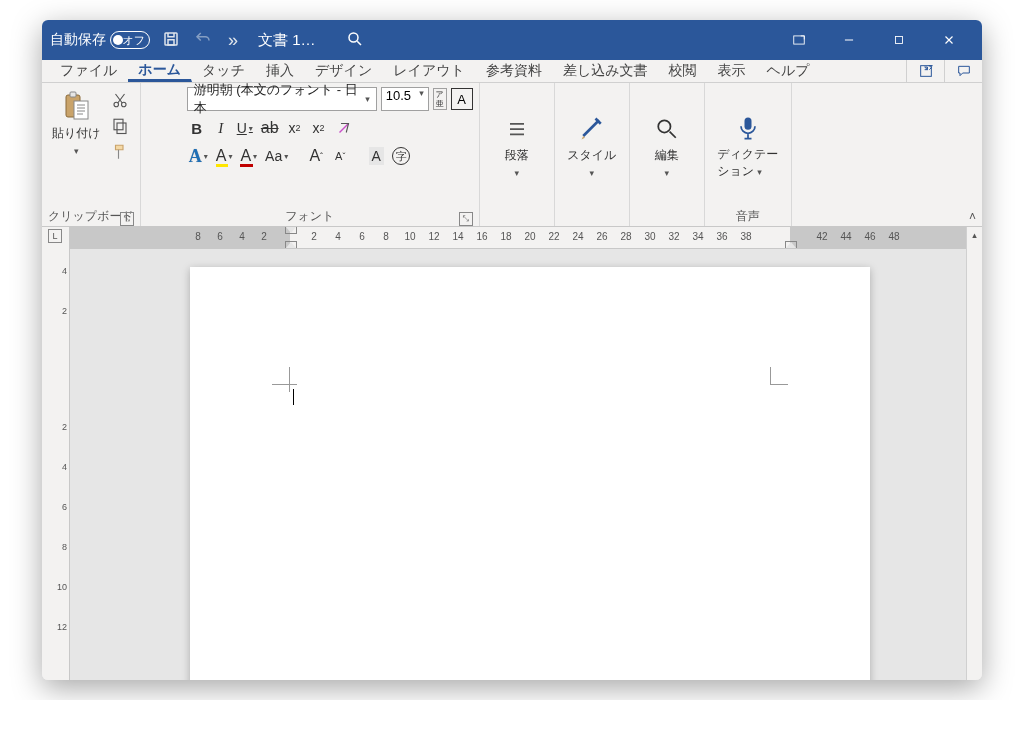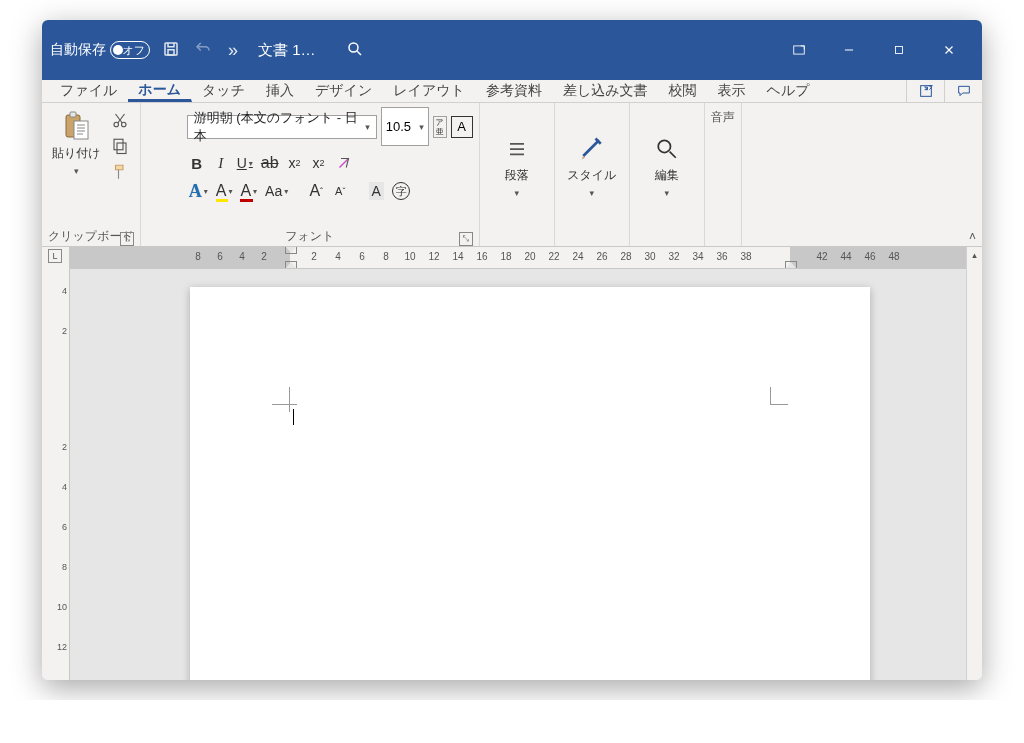--- a/index.html
+++ b/index.html
@@ -1,20 +1,20 @@
 <!DOCTYPE html>
 <html><head>
 <meta charset="utf-8">
 <style>
 * { margin: 0; padding: 0; box-sizing: border-box; font-family: 'Yu Gothic UI', 'Meiryo', sans-serif; }
 body { background: #fff; display: flex; align-items: flex-start; justify-content: center; padding: 20px; }
 .window { width: 940px; height: 660px; background: #fff; border-radius: 6px; box-shadow: 0 8px 30px rgba(0,0,0,0.35); overflow: hidden; display: flex; flex-direction: column; position: relative; }
 
 
-.titlebar { background: #2b579a; color: #fff; height: 60px; display: flex; align-items: center; padding: 0 8px; font-size: 14px; }
+.titlebar { background: #2b579a; color: #fff; height: 40px; display: flex; align-items: center; padding: 0 8px; font-size: 14px; }
 .autosave { display: flex; align-items: center; gap: 4px; margin-right: 12px; }
 .toggle { width: 40px; height: 18px; border: 1.5px solid #fff; border-radius: 10px; display: inline-flex; align-items: center; position: relative; padding: 0 2px; }
 .toggle::before { content: ''; width: 10px; height: 10px; border-radius: 50%; background: #fff; }
 .toggle-label { font-size: 11px; margin-left: 4px; position: absolute; right: 4px; }
 .titlebar .qat { display: flex; align-items: center; gap: 14px; margin-right: 16px; }
 .titlebar .qat svg { width: 18px; height: 18px; }
 .titlebar .qat .icon { color: #dfe5ec; cursor: pointer; }
 .titlebar .overflow { font-size: 18px; color: #dfe5ec; margin-right: 20px; cursor: pointer; }
 .doc-title { font-size: 15px; margin-right: 30px; }
 .search-icon { width: 18px; height: 18px; color: #fff; cursor: pointer; }
@@ -41,21 +41,21 @@
 .bigbtn .dd { font-size: 9px; color: #555; }
 .bigbtn svg { width: 32px; height: 32px; }
 .smallicons { display: flex; flex-direction: column; gap: 8px; justify-content: center; padding: 4px 0; }
 .smallicons .si { width: 18px; height: 18px; color: #555; cursor: pointer; }
 
 
 .font-group .rows { display: flex; flex-direction: column; gap: 6px; }
 .font-row { display: flex; align-items: center; gap: 4px; padding-left: 40px; }
 .font-name { border: 1px solid #a0a0a0; background: #fff; height: 24px; width: 190px; display: flex; align-items: center; padding: 0 6px; font-size: 13px; color: #222; }
 .font-name .dd, .font-size .dd { margin-left: auto; font-size: 9px; color: #555; }
-.font-size { border: 1px solid #a0a0a0; background: #fff; height: 39px; width: 48px; display: flex; align-items: center; padding: 0 4px; font-size: 13px; }
+.font-size { border: 1px solid #a0a0a0; background: #fff; height: 24px; width: 48px; display: flex; padding: 0 4px; font-size: 13px; }
 .aa-vert { width: 14px; height: 22px; border: 1px solid #a0a0a0; display: flex; flex-direction: column; align-items: center; justify-content: center; font-size: 8px; line-height: 9px; color: #333; cursor: pointer; }
 .charbox { width: 22px; height: 22px; border: 1px solid #333; display: flex; align-items: center; justify-content: center; font-size: 13px; cursor: pointer; }
 .toolbtn { min-width: 20px; height: 22px; display: flex; align-items: center; justify-content: center; font-size: 14px; color: #333; cursor: pointer; padding: 0 2px; position: relative; }
 .toolbtn.bold { font-weight: 700; font-size: 15px; }
 .toolbtn.italic { font-style: italic; font-family: 'Times New Roman', serif; font-size: 15px; }
 .toolbtn.under { text-decoration: underline; }
 .toolbtn .dd { font-size: 8px; margin-left: 2px; color: #555; }
 .toolbtn.strike { text-decoration: line-through; font-size: 16px; }
 .toolbtn sub, .toolbtn sup { font-size: 9px; }
 .toolbtn .colorbar { position: absolute; bottom: 0; left: 2px; right: 6px; height: 3px; }
@@ -350,20 +350,29 @@
               <path d="M19 19l7 7"></path>
             </svg>
           <span>編集</span>
           <span class="dd">▾</span>
         </div>
       </div>
       <div class="group-label"></div>
     </div>
 
     <div class="ribbon-group simple-group">
+      <div class="group-content">
+        <div class="bigbtn" style="width:74px">
+          <svg viewBox="0 0 32 32" fill="none">
+              <rect x="12" y="4" width="8" height="14" rx="4" fill="#2b579a"></rect>
+              <path d="M8 14a8 8 0 0016 0M16 22v6M12 28h8" stroke="#2b579a" stroke-width="2"></path>
+            </svg>
+          <span><span>ディクテー</span><br><span>ション</span> <span class="dd">▾</span></span>
+        </div>
+      </div>
       <div class="group-label">
           <span>音声</span>
         </div>
     </div>
 
     <span class="collapse-ribbon">˄</span>
   </div>
 
   <div class="workspace">
     <div class="hruler" style="position:absolute;left:28px;right:16px;top:0;">

